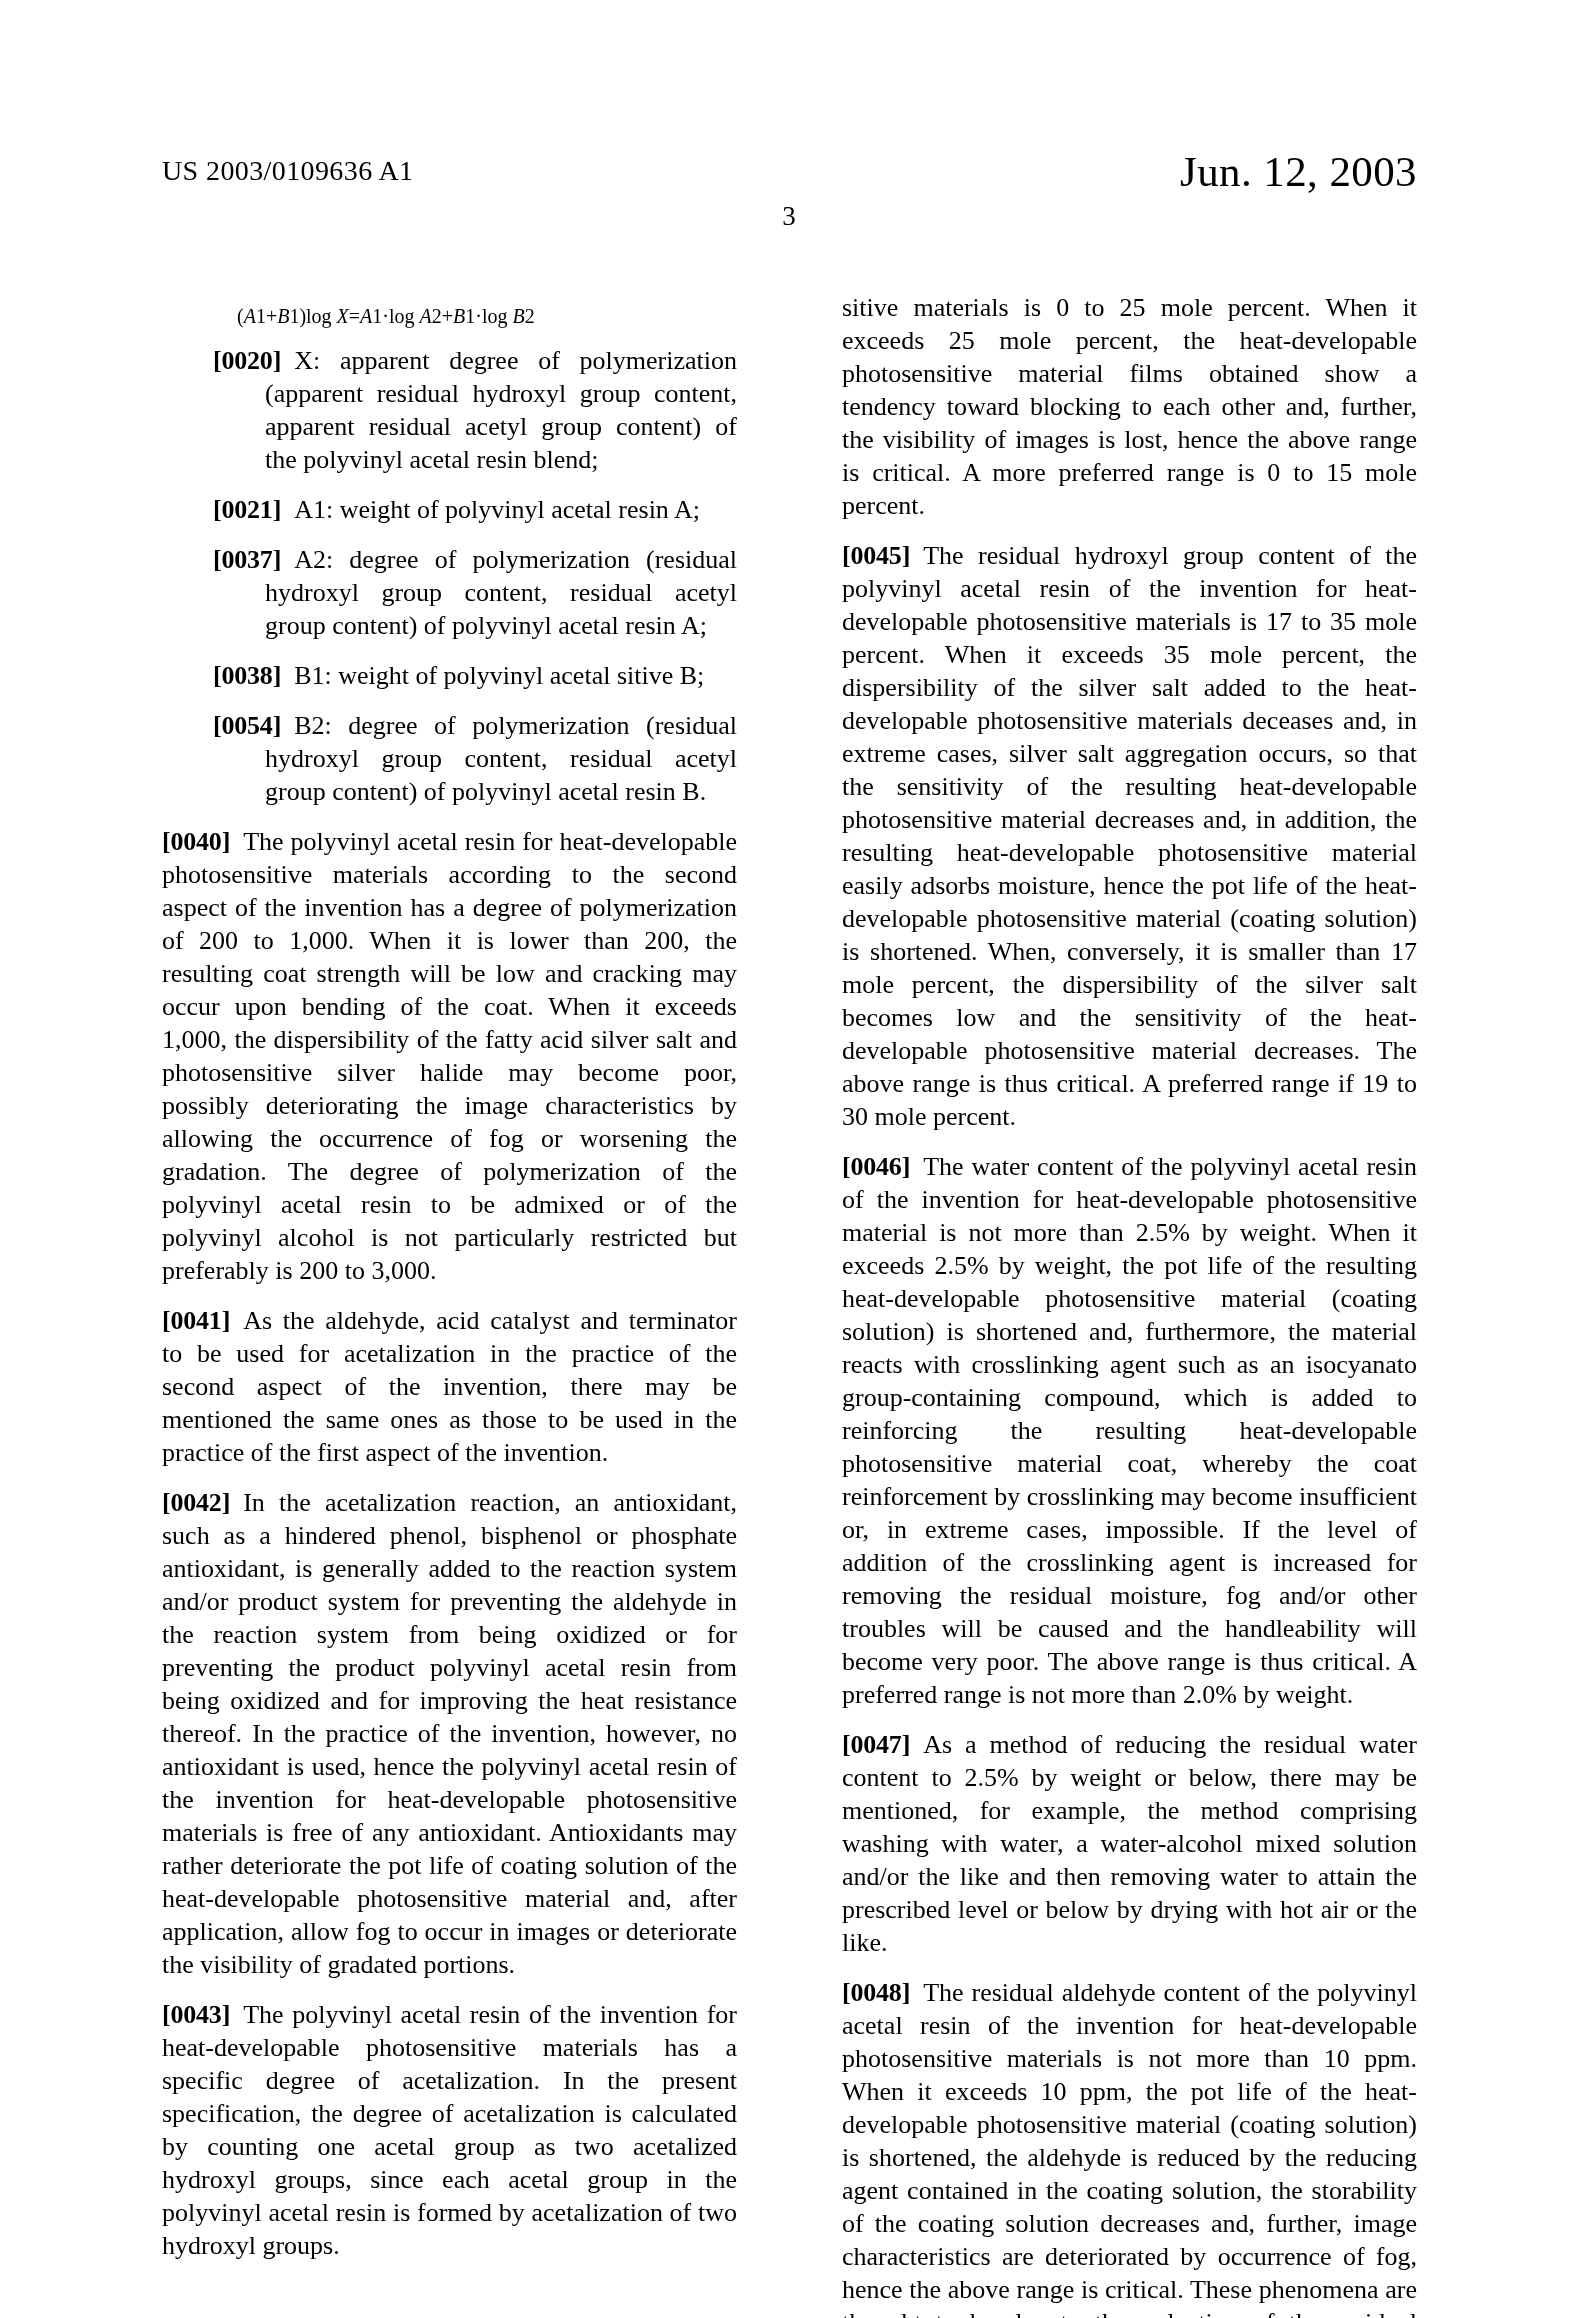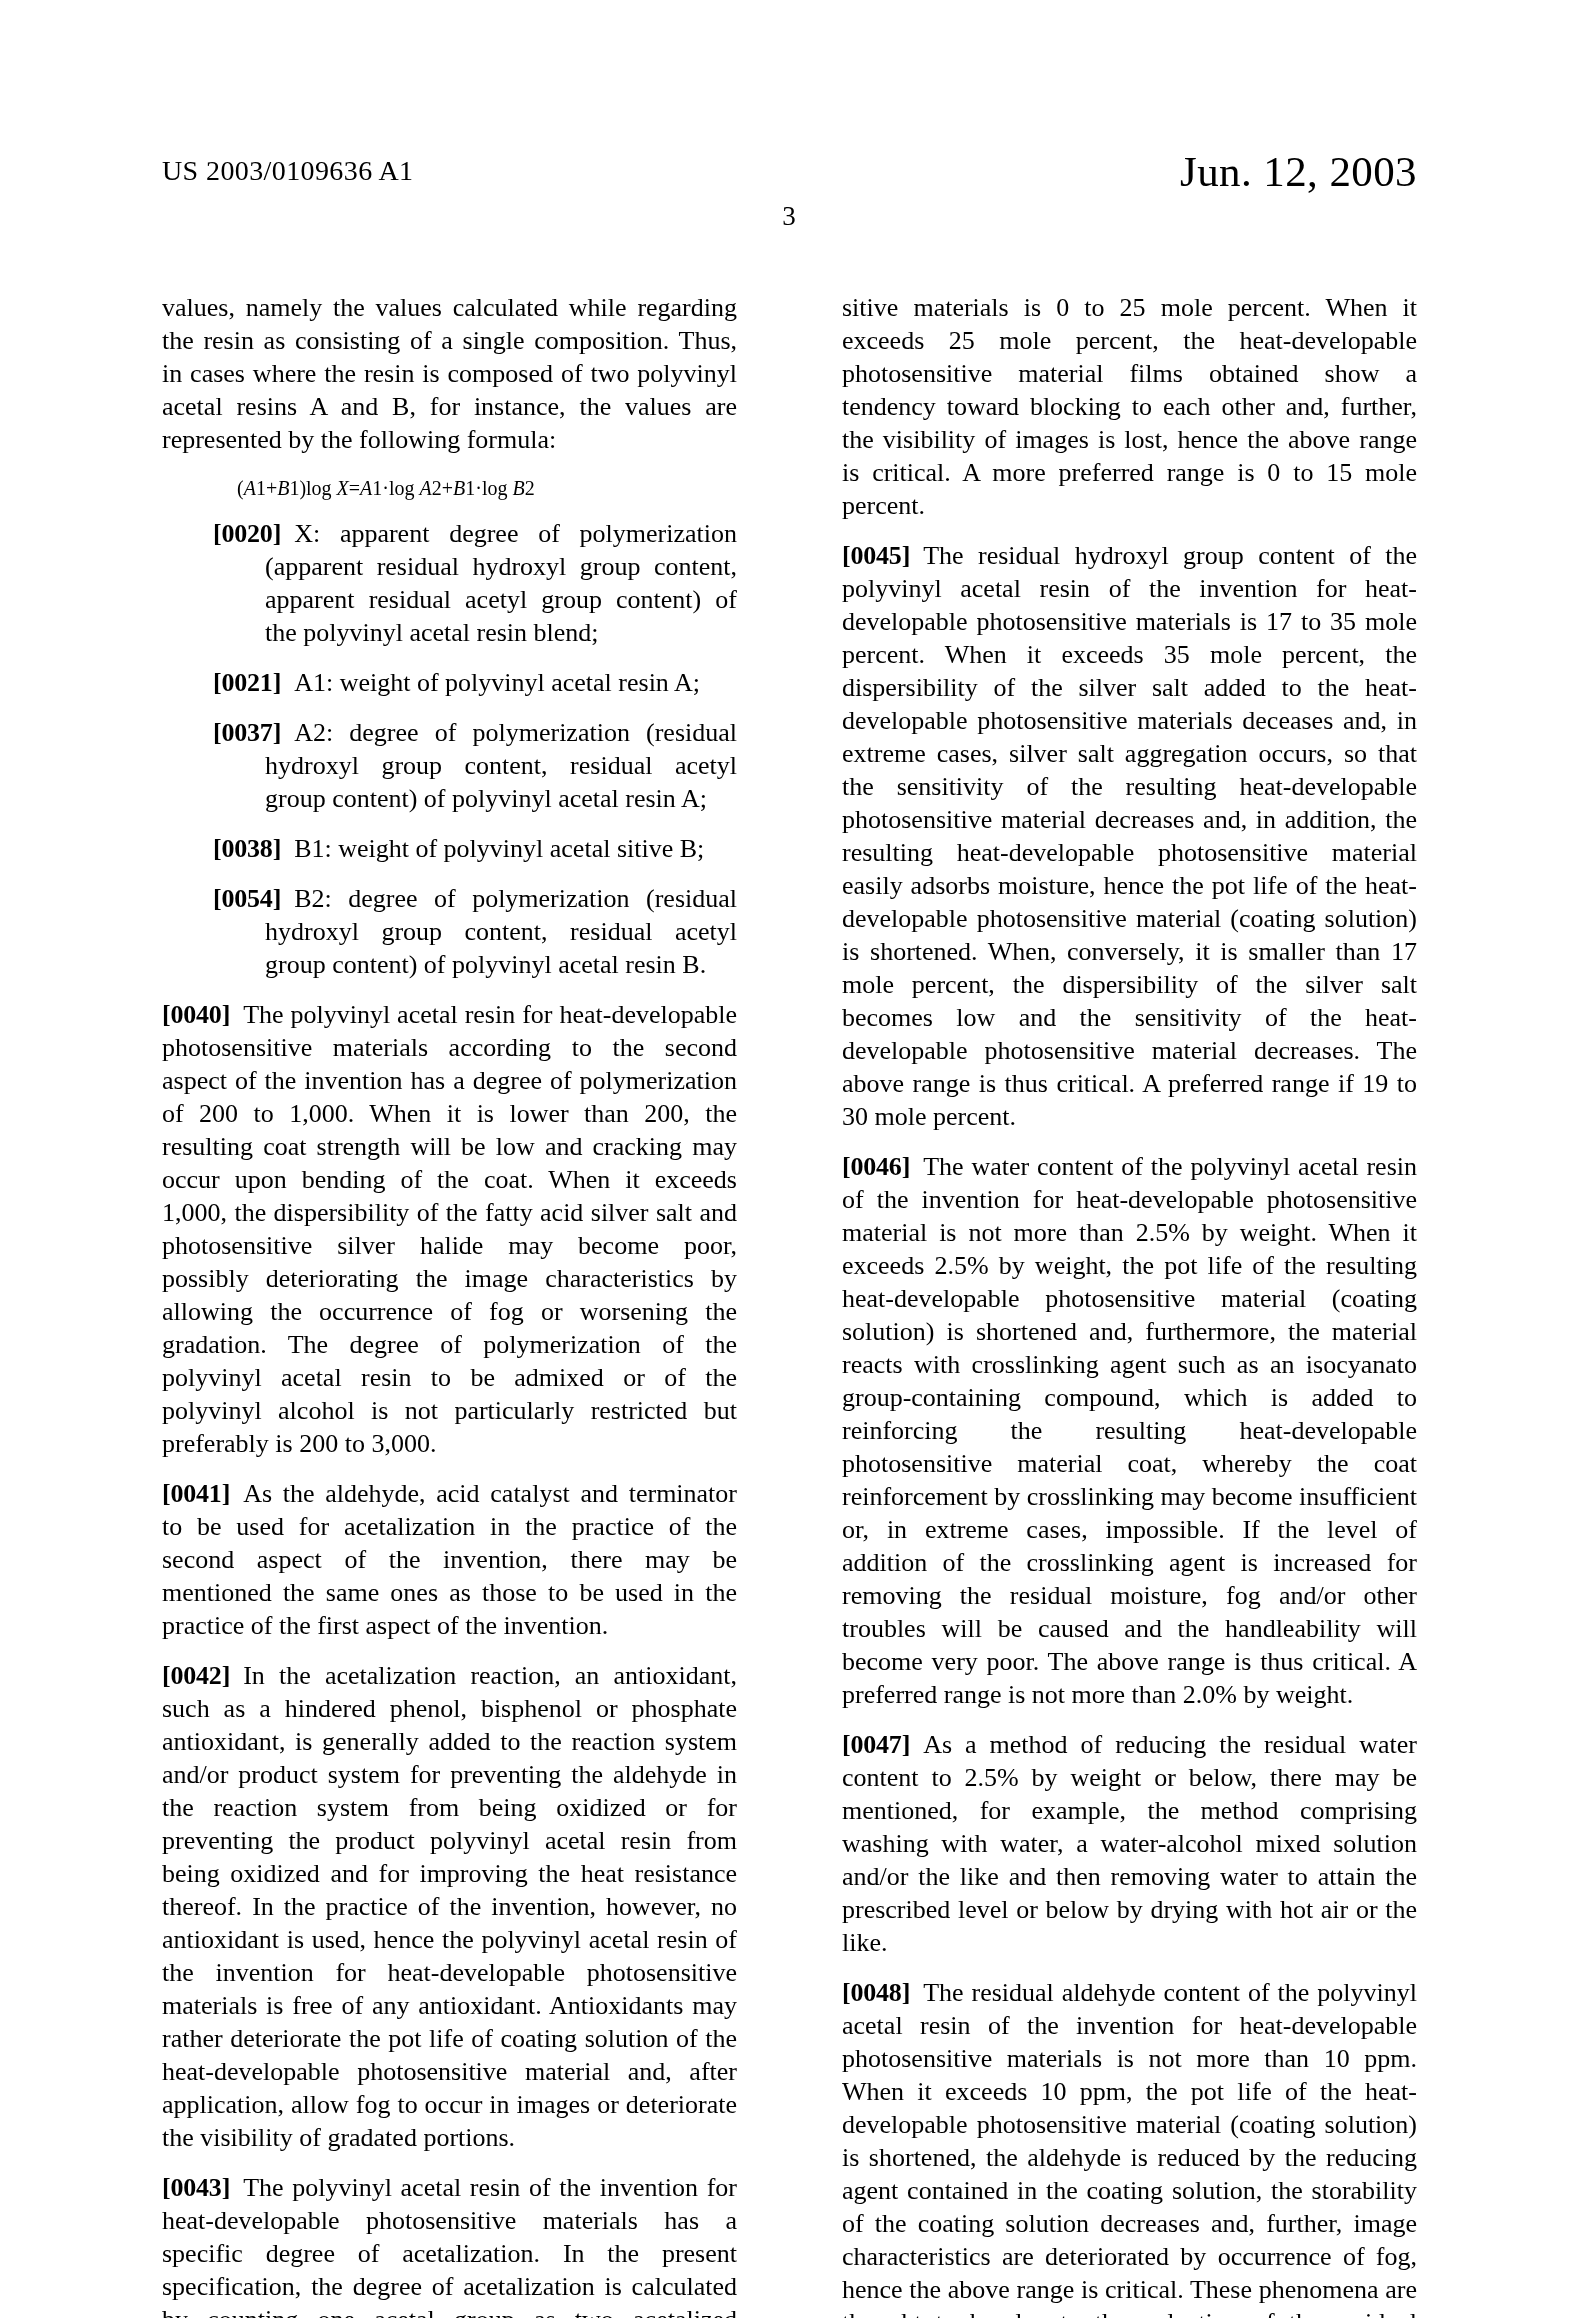--- a/index.html
+++ b/index.html
@@ -118,21 +118,20 @@
     <span class="runhead-left">US 2003/0109636 A1</span>
     <span class="runhead-right">Jun. 12, 2003</span>
   </div>
 
   <div class="page-number">3</div>
 
   <div class="columns">
 
     <div class="col col-left">
 
-      <p class="para cont">values, namely the values calculated while regarding the resin as consisting of a single composition. Thus, in cases where the resin is composed of two polyvinyl acetal resins A and B, for instance, the values are represented by the following formula:</p>
 
       <p class="formula"><span class="it"></span><span><span>(</span><span class="it">A</span><span>1+</span><span class="it">B</span><span>1)log </span><span class="it">X</span><span>=</span><span class="it">A</span><span>1·log </span><span class="it">A</span><span>2+</span><span class="it">B</span><span>1·log </span><span class="it">B</span><span>2</span></span></p>
 
 
       <p class="para item-deep"><span class="pnum">[0020]</span><span class="gap"></span><span>X: apparent degree of polymerization (apparent residual hydroxyl group content, apparent residual acetyl group content) of the polyvinyl acetal resin blend;</span></p>
 
       <p class="para item-deep"><span class="pnum">[0021]</span><span class="gap"></span><span>A1: weight of polyvinyl acetal resin A;</span></p>
 
       <p class="para item-deep"><span class="pnum">[0037]</span><span class="gap"></span><span>A2: degree of polymerization (residual hydroxyl group content, residual acetyl group content) of polyvinyl acetal resin A;</span></p>
 

